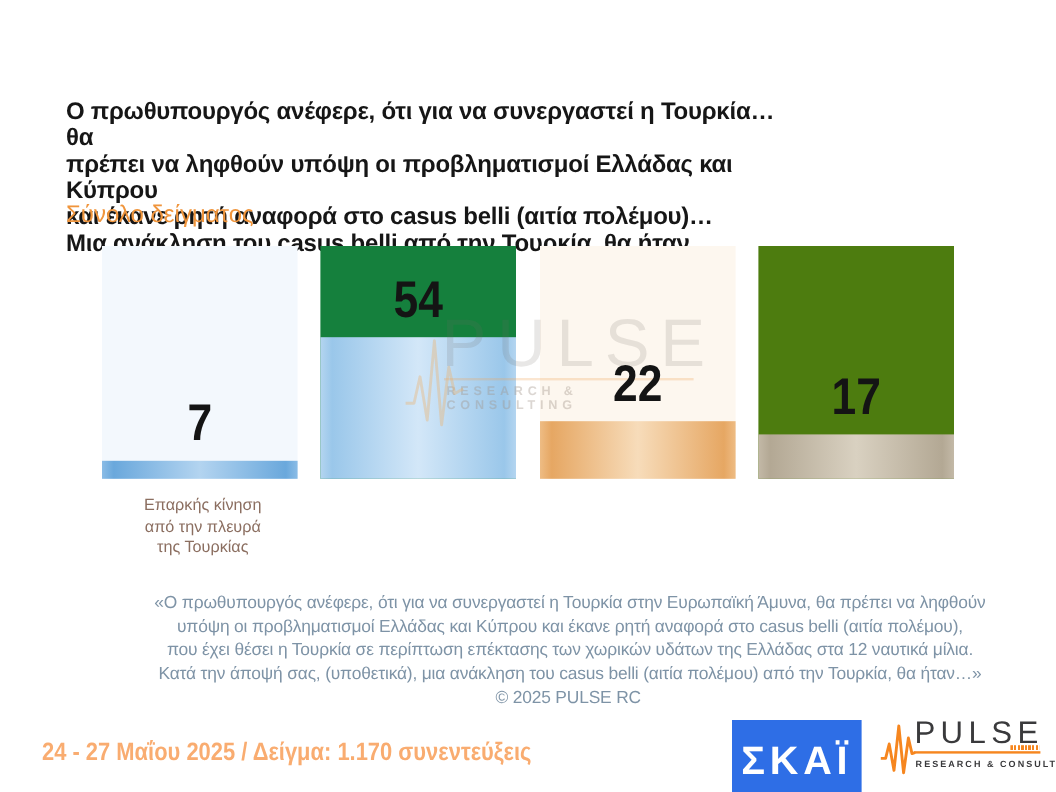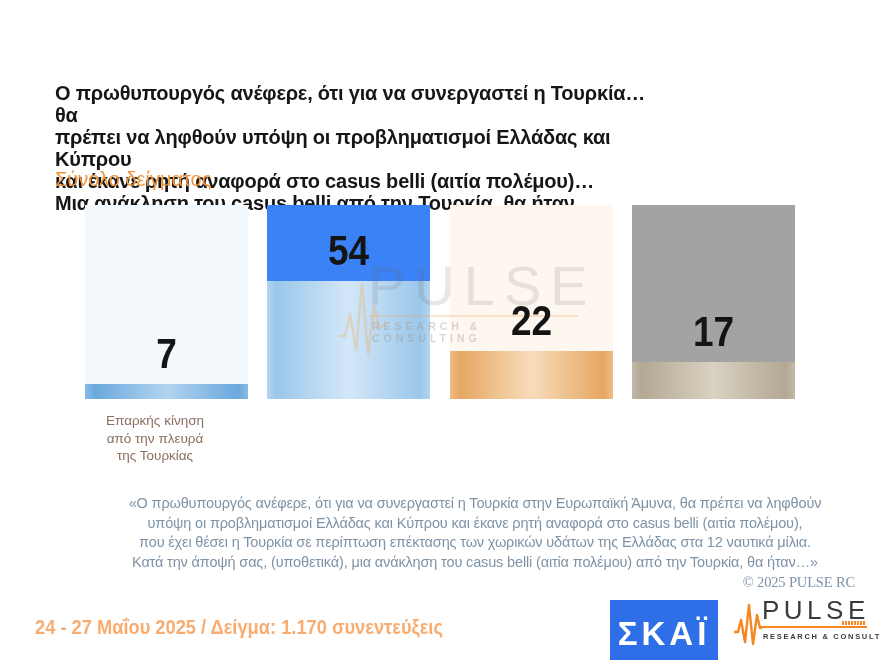--- a/index.html
+++ b/index.html
@@ -37,21 +37,21 @@
   .wm-wave { position:absolute; left:-2px; top:16px; }
   .wm-brand { font-size:56px; letter-spacing:9px; line-height:1; margin-left:30px; color:rgba(110,105,100,0.16); }
   .wm-line { height:2px; margin:1px 0 3px 32px; background:rgba(240,165,90,0.28); }
   .wm-tag { font-size:10.5px; font-weight:700; letter-spacing:4px; margin-left:34px; color:rgba(160,148,136,0.38); }
   .footnote {
     position:absolute; left:92px; top:494px; width:766px; text-align:center;
     font-size:14.5px; line-height:19.5px; letter-spacing:-0.15px;
     color:var(--footnote-slate); 
   }
   .footnote-text { white-space:pre-line; }
-  .copyright { text-align:right; margin-top:1px; padding-right:3px;font-family:Liberation Serif, serif; }
+  .copyright { text-align:center; margin-top:1px; padding-right:3px; }
   .fieldwork {
     position:absolute; left:35px; top:615px;
     font-size:21px; font-weight:700; color:var(--fieldwork-orange);
     transform:scaleX(0.87); transform-origin:left center; white-space:nowrap;
   }
   .skai-logo {
     position:absolute; left:610px; top:600px; width:108px; height:67px;
     background:var(--skai-blue); color:#ffffff; display:flex; align-items:center; justify-content:center;
     font-size:33px; font-weight:700; letter-spacing:4px;
   }
@@ -80,35 +80,35 @@
 πρέπει να ληφθούν υπόψη οι προβληματισμοί Ελλάδας και Κύπρου
 και έκανε ρητή αναφορά στο casus belli (αιτία πολέμου)…
 Μια ανάκληση του casus belli από την Τουρκία, θα ήταν…</div>
   <div class="subtitle">Σύνολο δείγματος</div>
 
   <div class="chart" id="chart">
       <div class="col" style="background: rgb(243, 248, 253);">
         <div class="num" style="bottom: 24px;">7</div>
         <div class="bar" style="height: 15px; background: linear-gradient(90deg, rgb(138, 188, 230) 0%, rgb(106, 168, 220) 6%, rgb(179, 212, 240) 50%, rgb(106, 168, 220) 94%, rgb(138, 188, 230) 100%);"></div>
       </div>
-      <div class="col" style="background: #3b82f6;">
+      <div class="col" style="background: #15803d;">
         <div class="num" style="bottom: 127px;">54</div>
         <div class="bar" style="height: 118px; background: linear-gradient(90deg, rgb(180, 213, 240) 0%, rgb(154, 199, 234) 6%, rgb(211, 231, 248) 50%, rgb(154, 199, 234) 94%, rgb(180, 213, 240) 100%);"></div>
       </div>
       <div class="col" style="background: rgb(253, 247, 239);">
         <div class="num" style="bottom: 57px;">22</div>
         <div class="bar" style="height: 48px; background: linear-gradient(90deg, rgb(238, 188, 132) 0%, rgb(230, 167, 99) 6%, rgb(247, 220, 186) 50%, rgb(230, 167, 99) 94%, rgb(238, 188, 132) 100%);"></div>
       </div>
-      <div class="col" style="background: #a3a3a3;">
+      <div class="col" style="background: #4d7c0f;">
         <div class="num" style="bottom: 46px;">17</div>
         <div class="bar" style="height: 37px; background: linear-gradient(90deg, rgb(195, 185, 167) 0%, rgb(179, 168, 148) 6%, rgb(217, 209, 193) 50%, rgb(179, 168, 148) 94%, rgb(195, 185, 167) 100%);"></div>
       </div>
     </div>
   <div class="labels" id="labels">
-      <div class="cat" style="left: 70px;">Επαρκής κίνηση
+      <div class="cat" style="left: 84px;">Επαρκής κίνηση
 από την πλευρά
 της Τουρκίας</div>
     </div>
 
   <div class="watermark">
     <svg class="wm-wave" width="52" height="88" viewBox="0 0 52 88">
       <polyline points="2,62 9,62 14,40 20,76 26,10 32,80 38,32 43,54 50,50" fill="none" stroke="rgba(235,180,115,0.40)" stroke-width="2.4" stroke-linejoin="round"></polyline>
     </svg>
     <div class="wm-brand">PULSE</div>
     <div class="wm-line"></div>

